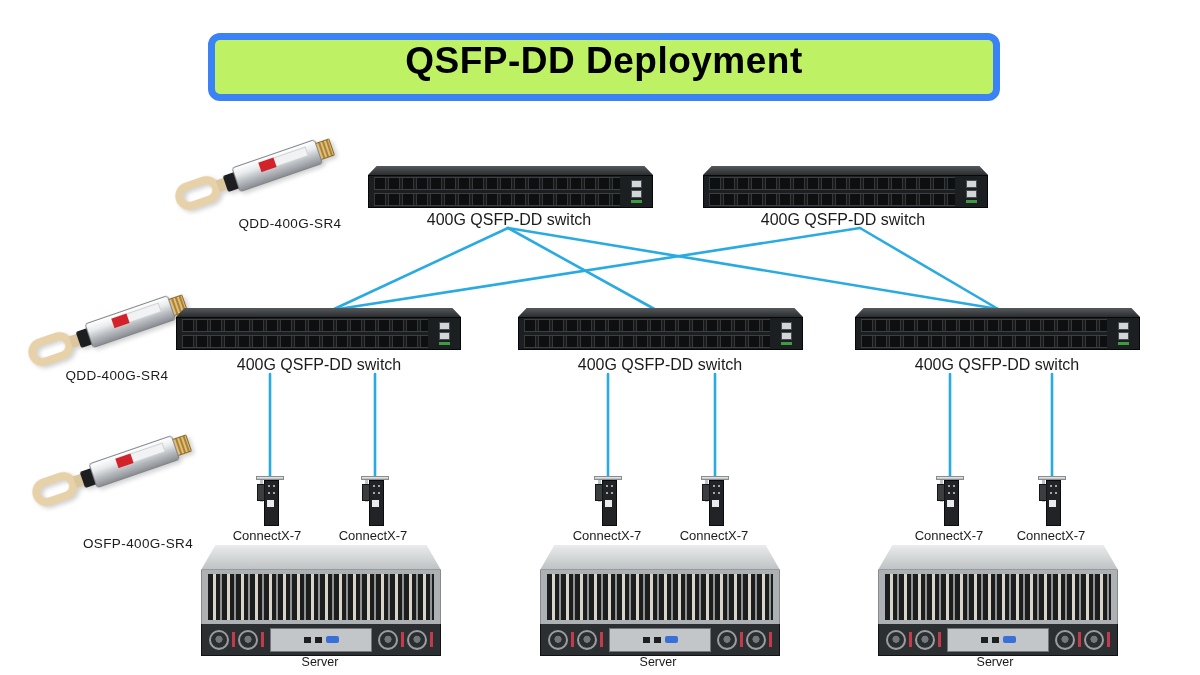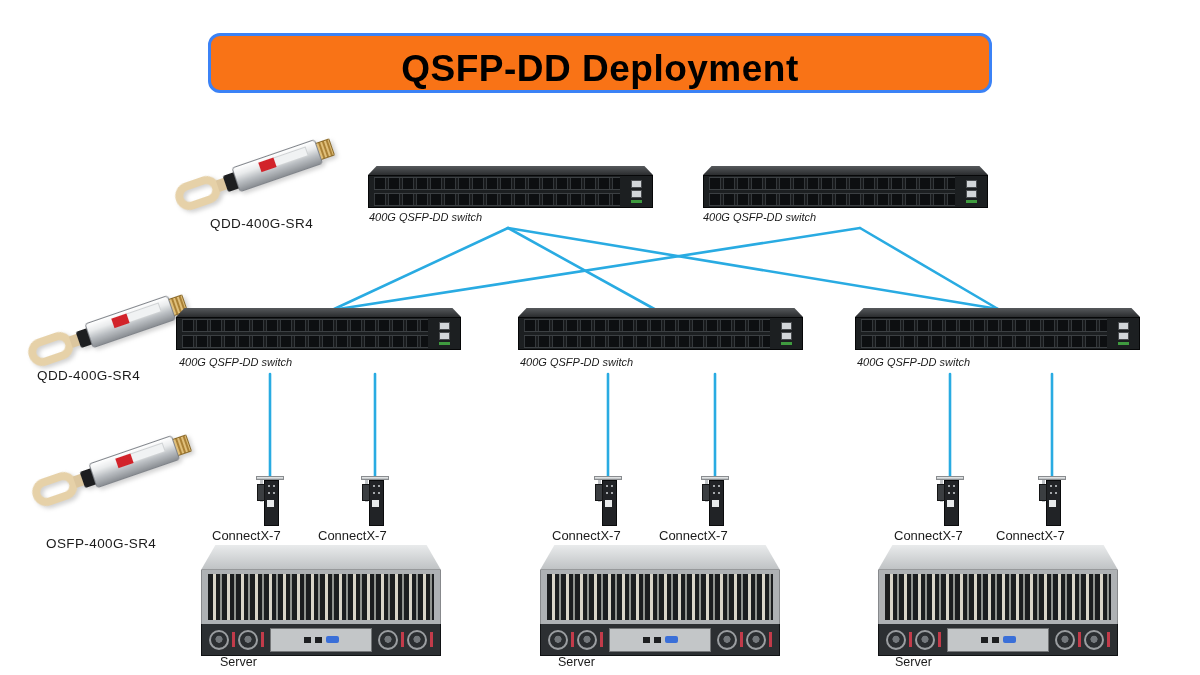--- a/index.html
+++ b/index.html
@@ -1,28 +1,28 @@
 <!DOCTYPE html>
 <html><head>
 <meta charset="utf-8">
 <style>
   html,body{margin:0;padding:0;background:#fff;}
   #canvas{position:relative;width:1200px;height:675px;background:#ffffff;overflow:hidden;
           font-family:"Liberation Sans",sans-serif;}
 
   
   .title-box{position:absolute;left:208px;top:33px;width:778px;height:54px;
-    border:3px solid #3b82f6;border-radius:12px;background:#f97316;
-    display:flex;align-items:flex-end;justify-content:center;}
+    border:7px solid #3b82f6;border-radius:12px;background:#bef264;
+    display:flex;align-items:flex-start;justify-content:center;}
   .title-box span{font-size:37px;font-weight:bold;color:#000;letter-spacing:.5px;}
 
   
-  .lbl{position:absolute;color:#1b1b1b;white-space:nowrap;}
+  .lbl{position:absolute;text-align:center;color:#1b1b1b;white-space:nowrap;}
   .lbl-module{font-size:13.5px;letter-spacing:.4px;}
-  .lbl-switch{font-size:11px;font-style:italic;}
+  .lbl-switch{font-size:16px;}
   .lbl-nic{font-size:13px;}
   .lbl-server{font-size:12.5px;}
 
   
   #links{position:absolute;left:0;top:0;z-index:1;}
   #links line{stroke:#29ABE2;stroke-width:2.6;stroke-linecap:round;}
 
   
   .switch{position:absolute;width:285px;height:42px;z-index:2;}
   .sw-top{position:absolute;left:0;right:0;top:0;height:9px;
@@ -135,21 +135,21 @@
   <div class="module" style="left:32px;top:470px;transform:rotate(-19deg)">
     <div class="mod-loop"></div>
     <div class="mod-neck"></div>
     <div class="mod-latch"></div>
     <div class="mod-body">
       <span class="mod-sticker"></span>
       <span class="mod-red"></span>
     </div>
     <div class="mod-pins"></div>
   </div>
-  <div class="lbl lbl-module" style="left:46px;top:536px;width:160px">OSFP-400G-SR4</div>
+  <div class="lbl lbl-module" style="left:58px;top:536px;width:160px">OSFP-400G-SR4</div>
 
   <div class="switch" style="left:368px;top:166px">
     <div class="sw-top"></div>
     <div class="sw-front">
       <div class="sw-ports">
         <div class="sw-prow"></div>
         <div class="sw-prow"></div>
       </div>
       <div class="sw-mgmt">
         <div class="sw-rj"></div>

